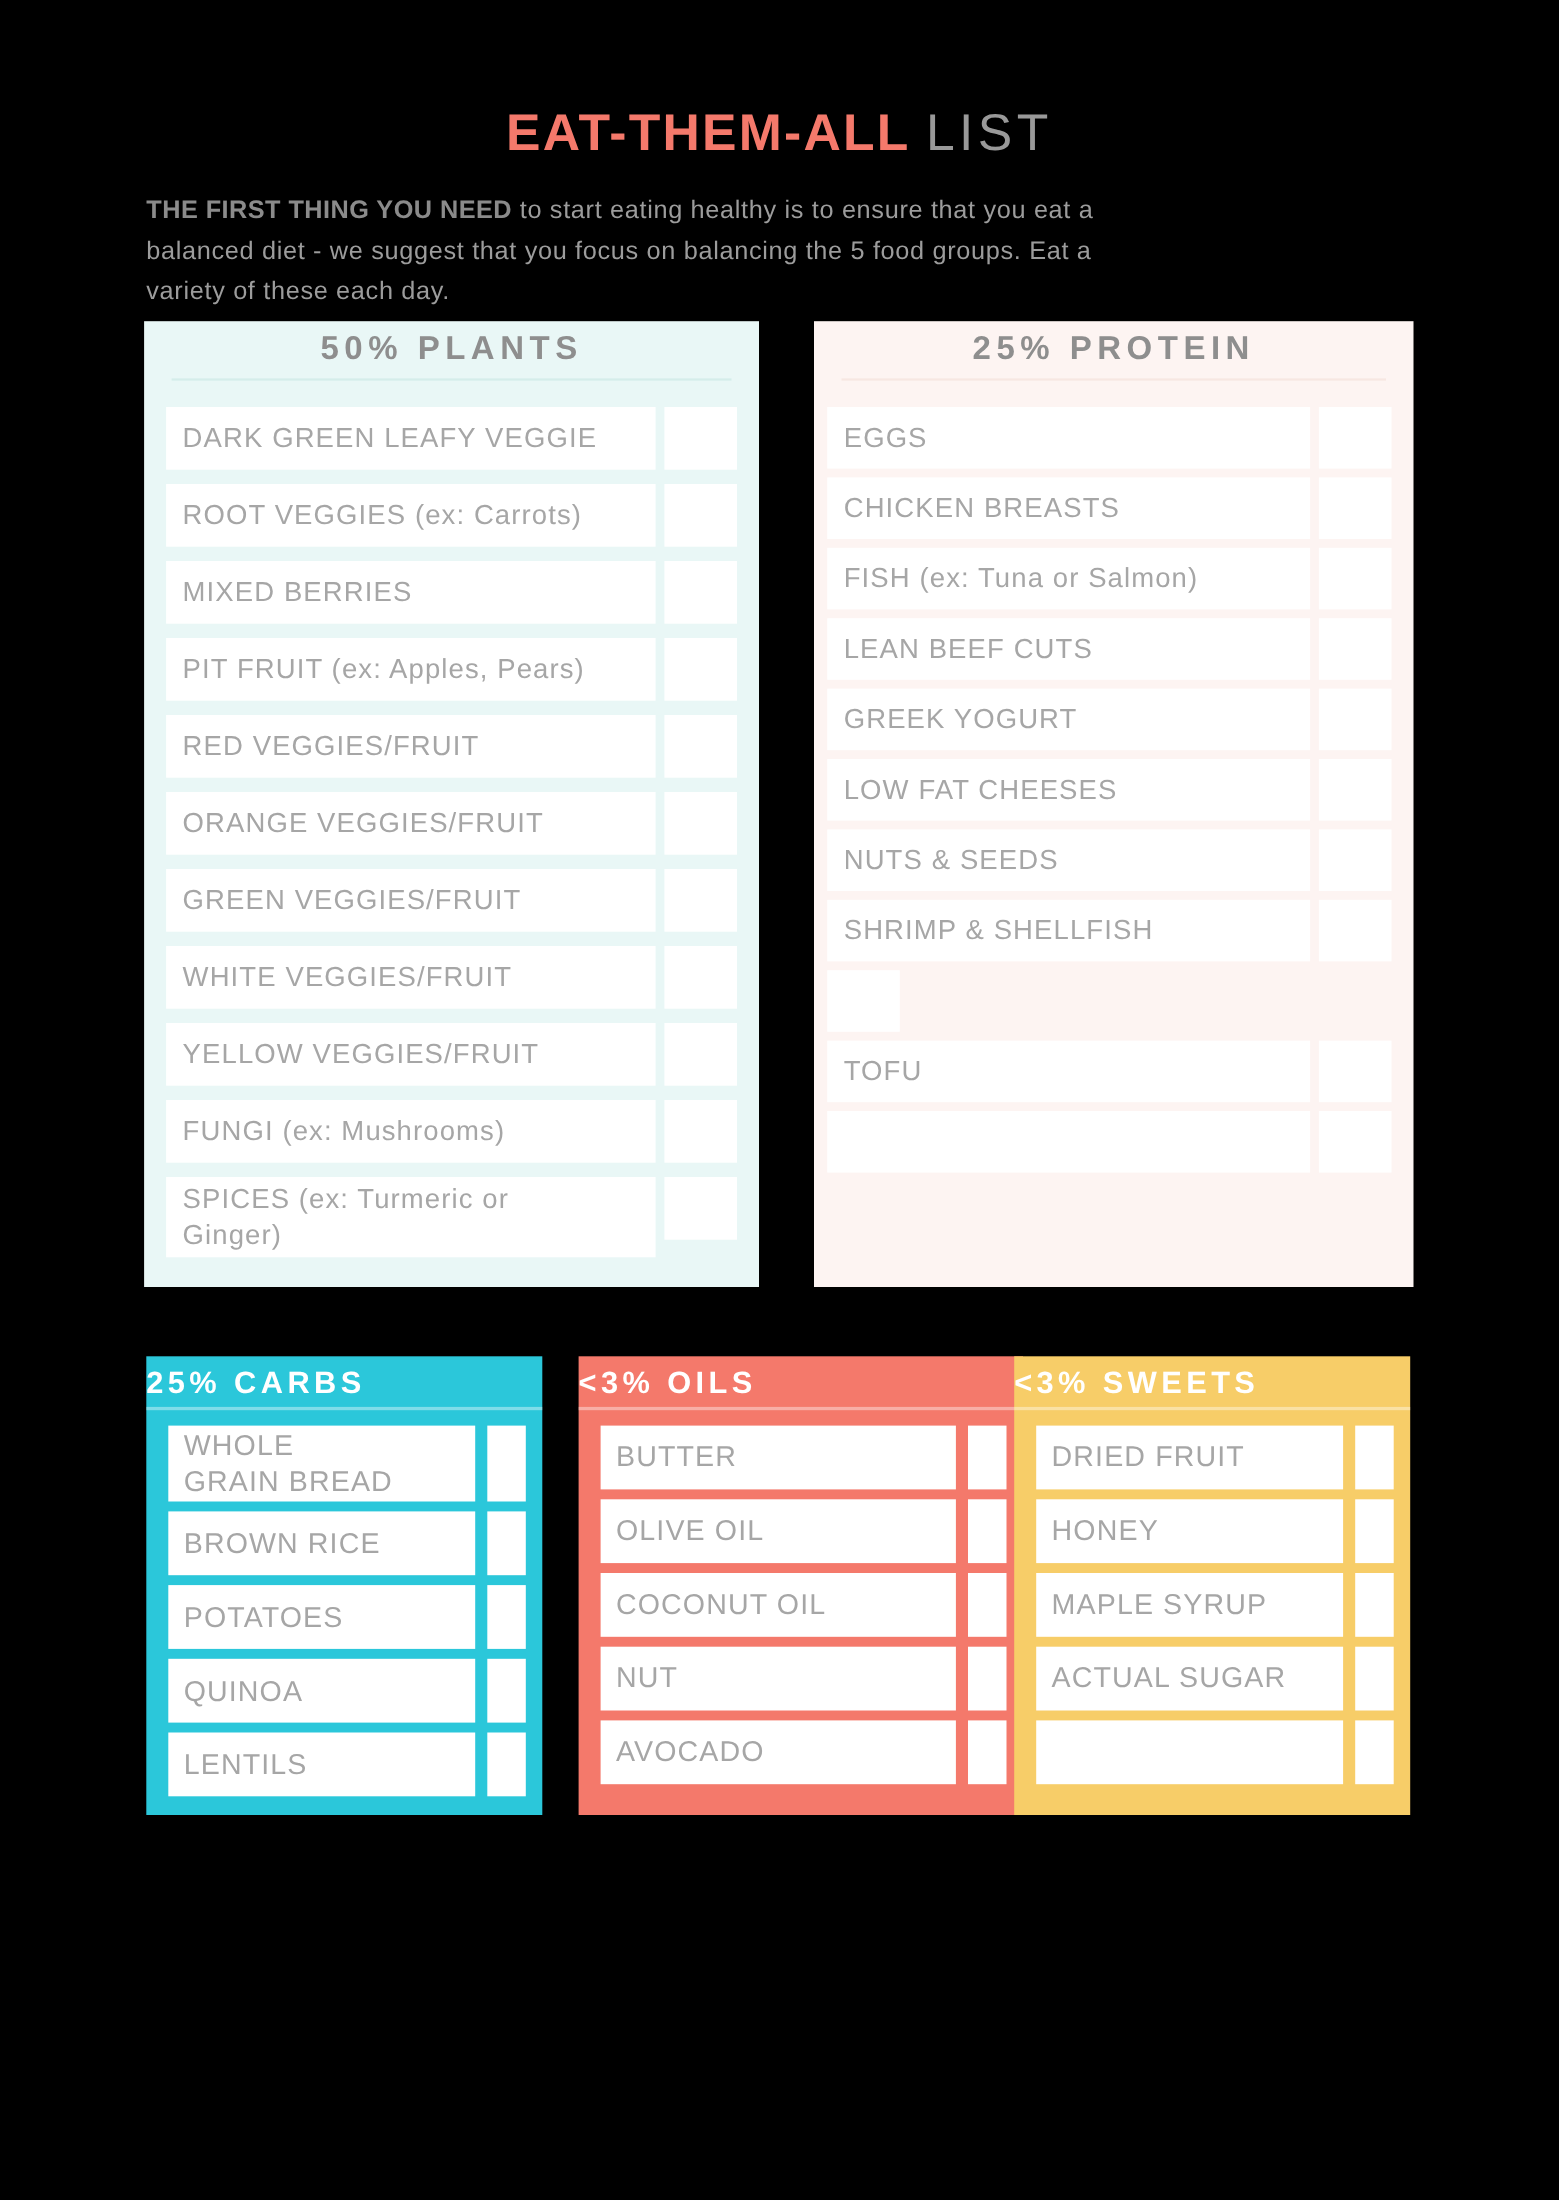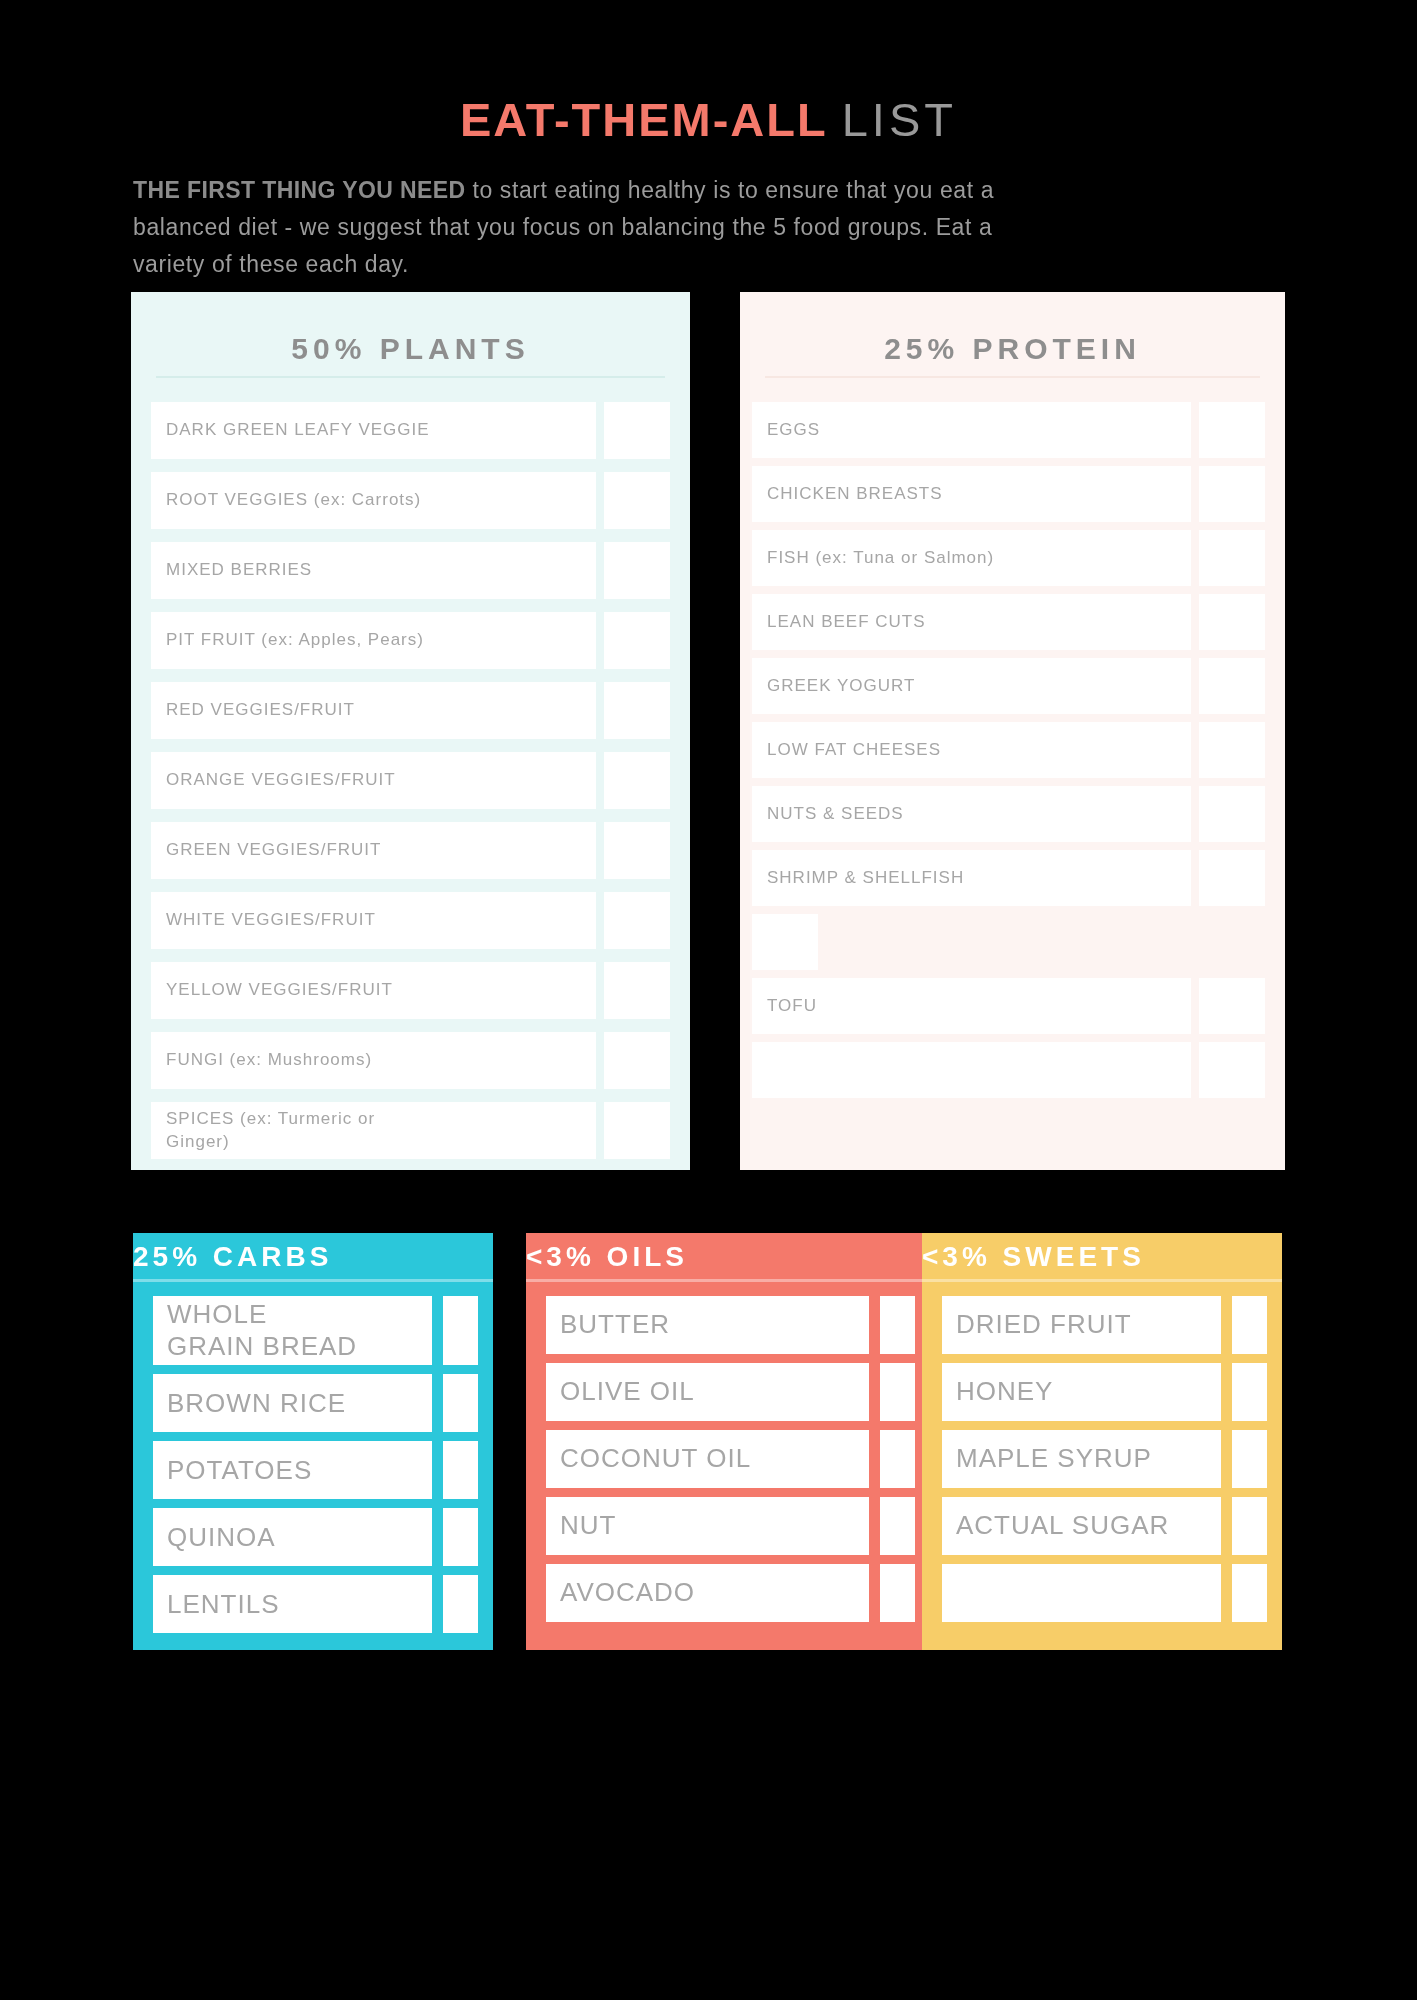--- a/index.html
+++ b/index.html
@@ -53,35 +53,35 @@
     display:flex;align-items:center;
     white-space:pre-line;
     color:var(--item-gray);
   }
   .cb{background:#fff;flex:none;}
   
   .panel-top{height:878px;}
   .panel-plants{left:131px;top:292px;width:559px;background:var(--plants-bg);}
   .panel-protein{left:740px;top:292px;width:545px;background:var(--protein-bg);}
   .pt-header{
-    margin-top:40px;text-align:center;
+    margin-top:8px;text-align:center;
     font-weight:bold;font-size:30px;letter-spacing:5px;
     color:var(--header-gray);
   }
   .pt-divider{height:2px;margin:10px 25px 0;}
   .panel-plants .pt-divider{background:var(--plants-line);}
   .panel-protein .pt-divider{background:var(--protein-line);}
   .panel-top .rows{margin-top:24px;}
   .panel-plants .rows{padding:0 20px;gap:13px;}
   .panel-protein .rows{padding:0 20px 0 12px;gap:8px;}
   .panel-top .row{gap:8px;}
   .panel-top .bar{
     min-height:57px;
     padding:4px 6px 4px 15px;
-    font-size:17px;letter-spacing:1px;line-height:1.3;
+    font-size:25px;letter-spacing:1px;line-height:1.3;
   }
   .panel-protein .bar{min-height:56px;}
   .panel-top .cb{width:66px;height:57px;align-self:flex-start;}
   .panel-protein .cb{height:56px;}
   
   .panel-bottom{height:417px;top:1233px;}
   .panel-carbs{left:133px;width:360px;background:var(--cyan);}
   .panel-oils{left:526px;width:404px;background:var(--coral);}
   .panel-sweets{left:922px;width:360px;background:var(--yellow);}
   .pb-header{

